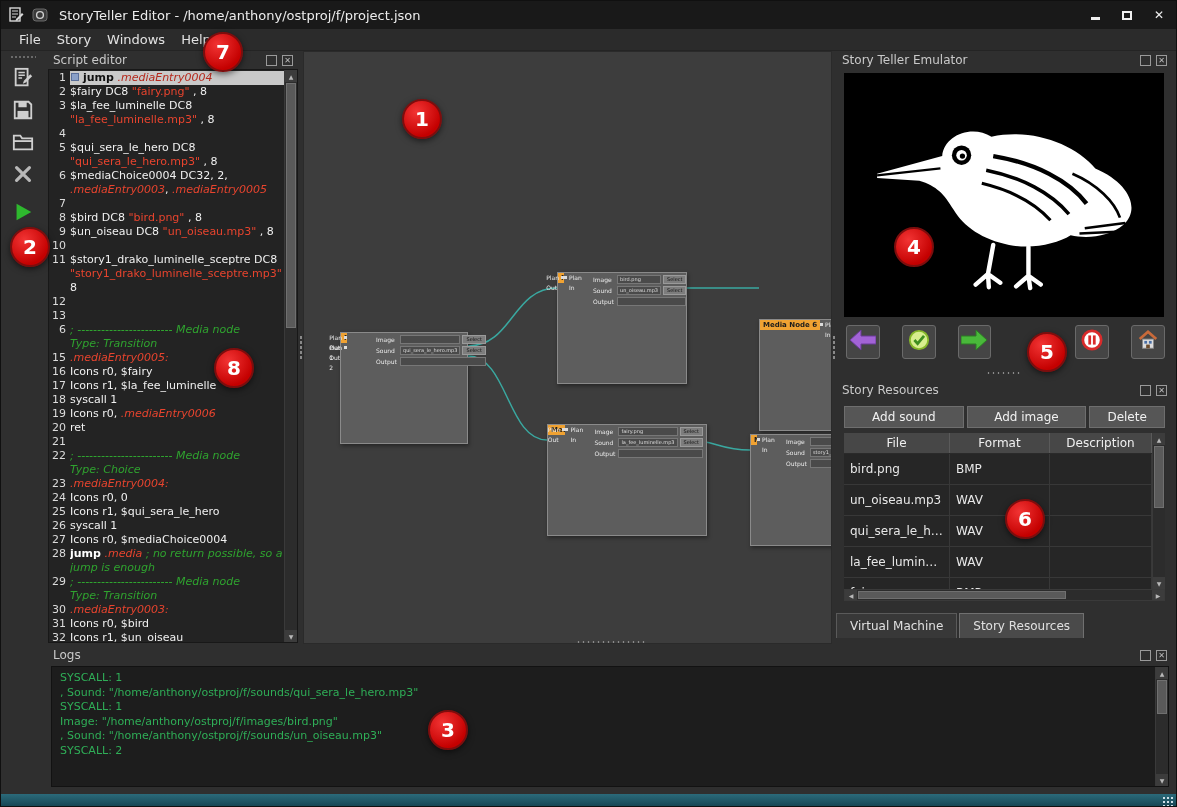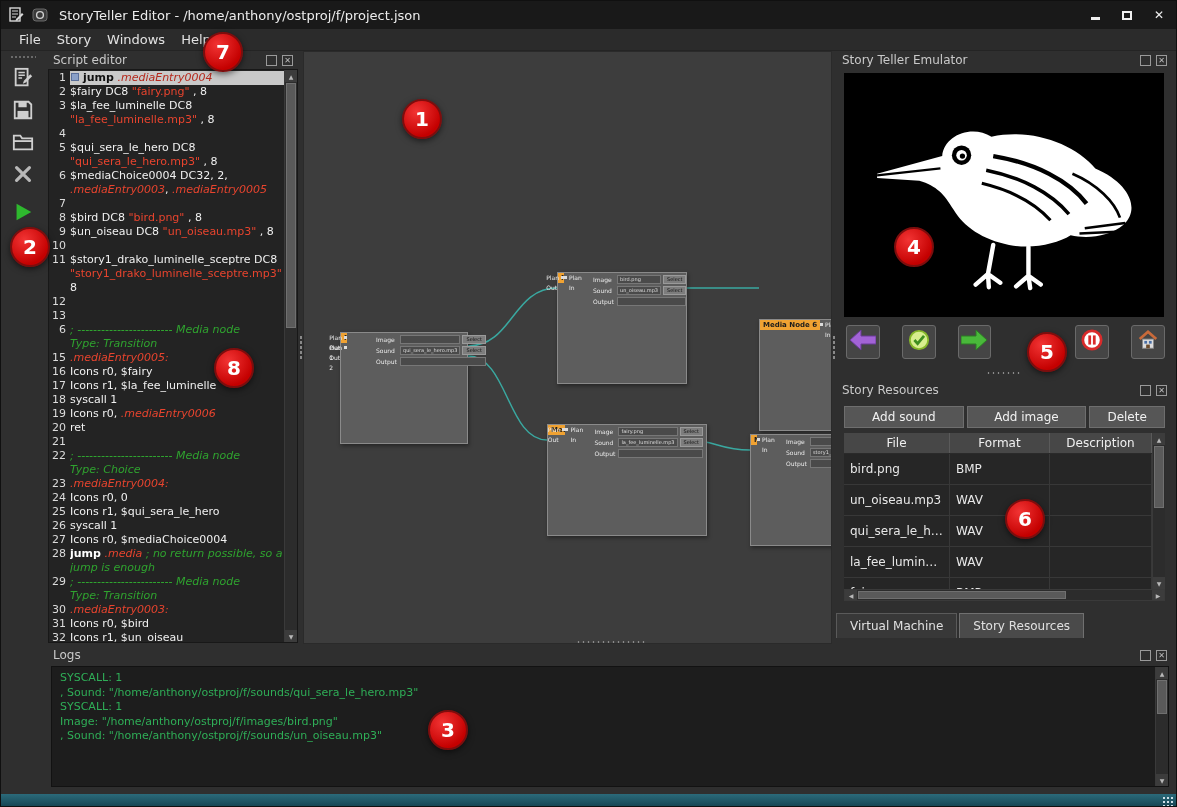--- a/index.html
+++ b/index.html
@@ -580,20 +580,21 @@
         <span class="di di-close">✕</span>
       </span>
     </div>
     <div class="logs-body">
       <div class="logs-lines">
           <div class="log-line">SYSCALL: 1</div>
           <div class="log-line">, Sound: "/home/anthony/ostproj/f/sounds/qui_sera_le_hero.mp3"</div>
           <div class="log-line">SYSCALL: 1</div>
           <div class="log-line">Image: "/home/anthony/ostproj/f/images/bird.png"</div>
           <div class="log-line">, Sound: "/home/anthony/ostproj/f/sounds/un_oiseau.mp3"</div>
+          <div class="log-line">SYSCALL: 2</div>
         </div>
       <div class="vscroll">
         <div class="sb-arrow up">▲</div>
         <div class="sb-thumb" style="top:13px;height:34px;"></div>
         <div class="sb-arrow down">▼</div>
       </div>
     </div>
   </div>
 
   <div class="vgrip" style="left:298px;top:334px;"></div>

